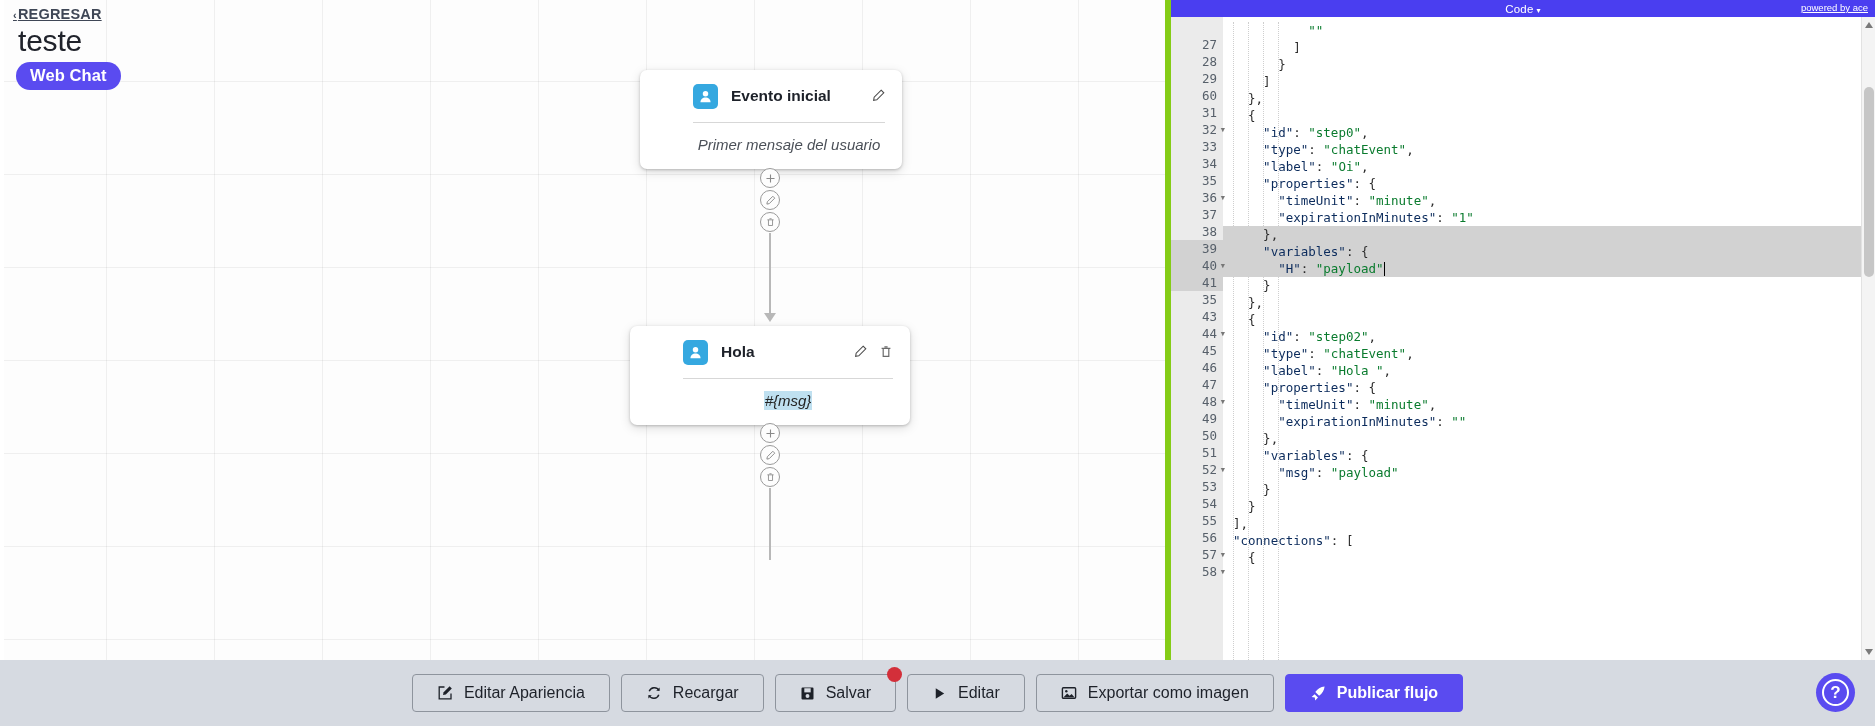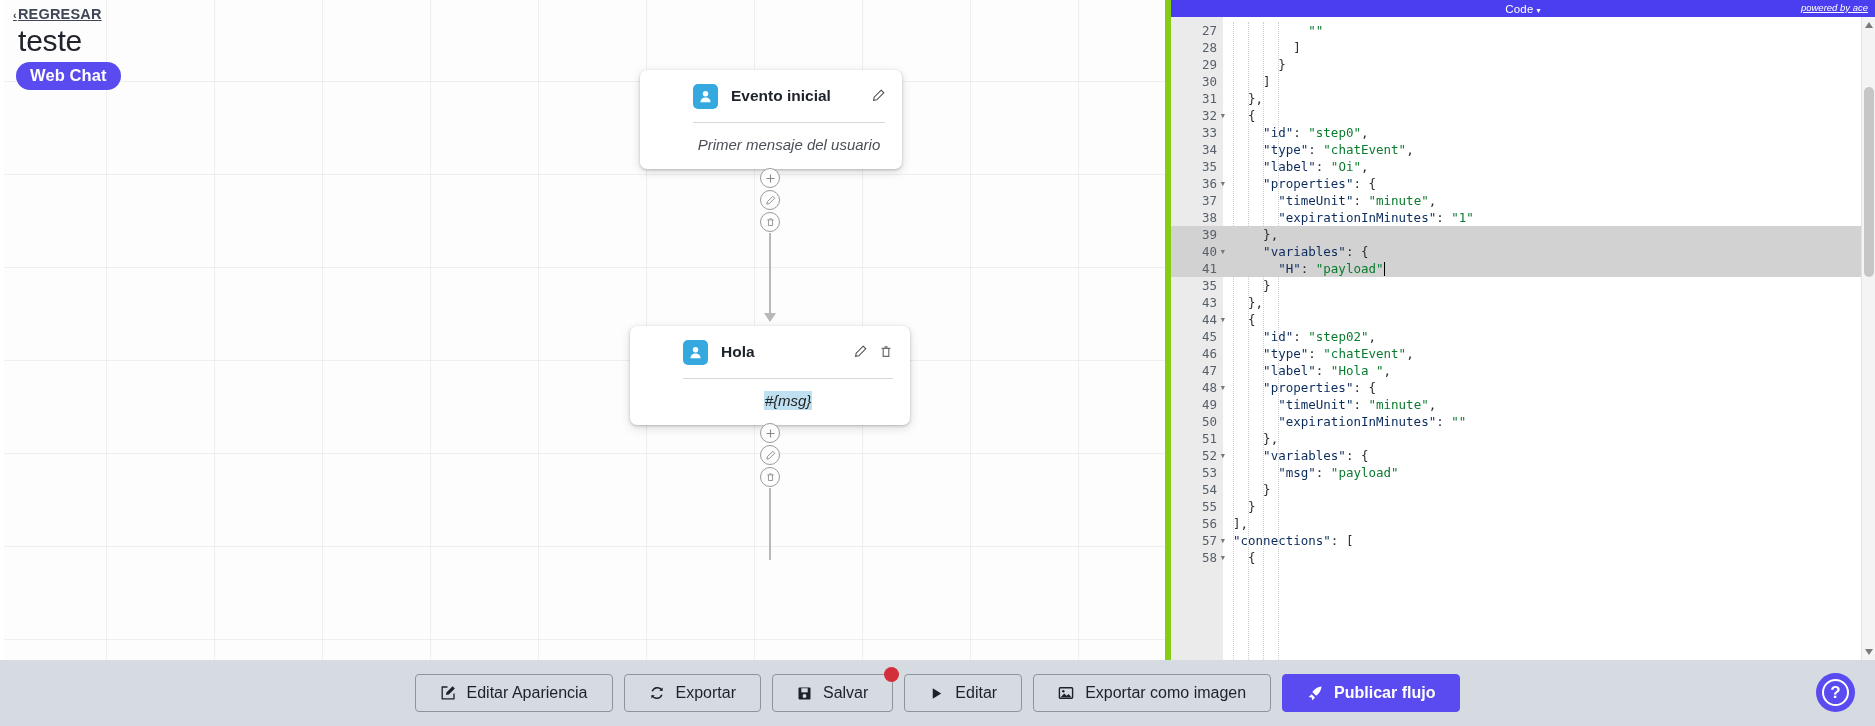--- a/index.html
+++ b/index.html
@@ -129,41 +129,40 @@
   }
   .code-topbar-title {
     color: #ffffff; font-size: 11.5px; font-weight: 400;
     letter-spacing: .2px;
   }
   .code-topbar-title .caret { font-size: 8px; margin-left: 3px; }
   .powered {
     position: absolute; right: 7px; top: 2px;
     color: #ffffff; font-size: 9.5px; text-decoration: underline;
     cursor: pointer;
-    font-style: italic;
   }
   .editor-wrap {
     position: relative;
     height: 643px;
     overflow: hidden;
     background: #ffffff;
   }
   .editor {
     position: absolute; left: 0; top: 0; right: 14px; bottom: 0;
     display: flex;
     font-family: "DejaVu Sans Mono", monospace;
     font-size: 12.5px;
     line-height: 17px;
   }
   .gutter {
     width: 52px; flex: 0 0 52px;
     background: #ebebeb;
     color: #57606a;
     text-align: right;
-    padding-top: 5px;
+    padding-top: 19px;
     position: relative;
     z-index: 2;
     user-select: none;
   }
   .gln {
     height: 17px; padding-right: 6px;
     position: relative; white-space: nowrap;
   }
   .gln.sel { background: #d2d2d2; }
   .gln .fold {
@@ -369,21 +368,21 @@
       </div>
       <div class="powered">powered by ace</div>
     </div>
 
     <div class="editor-wrap">
       <div class="editor">
         <div class="gutter" id="gutter">
             <div class="gln">27</div>
             <div class="gln">28</div>
             <div class="gln">29</div>
-            <div class="gln">30</div>
+            <div class="gln">60</div>
             <div class="gln">31</div>
             <div class="gln">32<span class="fold">▼</span></div>
             <div class="gln">33</div>
             <div class="gln">34</div>
             <div class="gln">35</div>
             <div class="gln">36<span class="fold">▼</span></div>
             <div class="gln">37</div>
             <div class="gln">38</div>
             <div class="gln sel">39</div>
             <div class="gln sel">40<span class="fold">▼</span></div>
@@ -471,21 +470,21 @@
 
     <div class="tb-btn">
       <span class="tb-icon">
         <svg width="16" height="16" viewBox="0 0 16 16">
             <path d="M13 5.5A5.4 5.4 0 0 0 3.2 6.3" fill="none" stroke="#1d2129" stroke-width="1.4"></path>
             <path d="M3 10.5A5.4 5.4 0 0 0 12.8 9.7" fill="none" stroke="#1d2129" stroke-width="1.4"></path>
             <path d="M13.6 2.4v3.4h-3.4z" fill="#1d2129"></path>
             <path d="M2.4 13.6v-3.4h3.4z" fill="#1d2129"></path>
           </svg>
       </span>
-      <span>Exportar</span>
+      <span>Recargar</span>
     </div>
 
     <div class="tb-btn">
       <span class="tb-badge"></span>
       <span class="tb-icon">
         <svg width="15" height="15" viewBox="0 0 16 16">
             <rect x="1.6" y="1.6" width="12.8" height="12.8" rx="1.2" fill="#1d2129"></rect>
             <rect x="4.6" y="2.4" width="6.8" height="4.4" fill="#d6dae1"></rect>
             <circle cx="8" cy="10.6" r="2.1" fill="#d6dae1"></circle>
           </svg>

